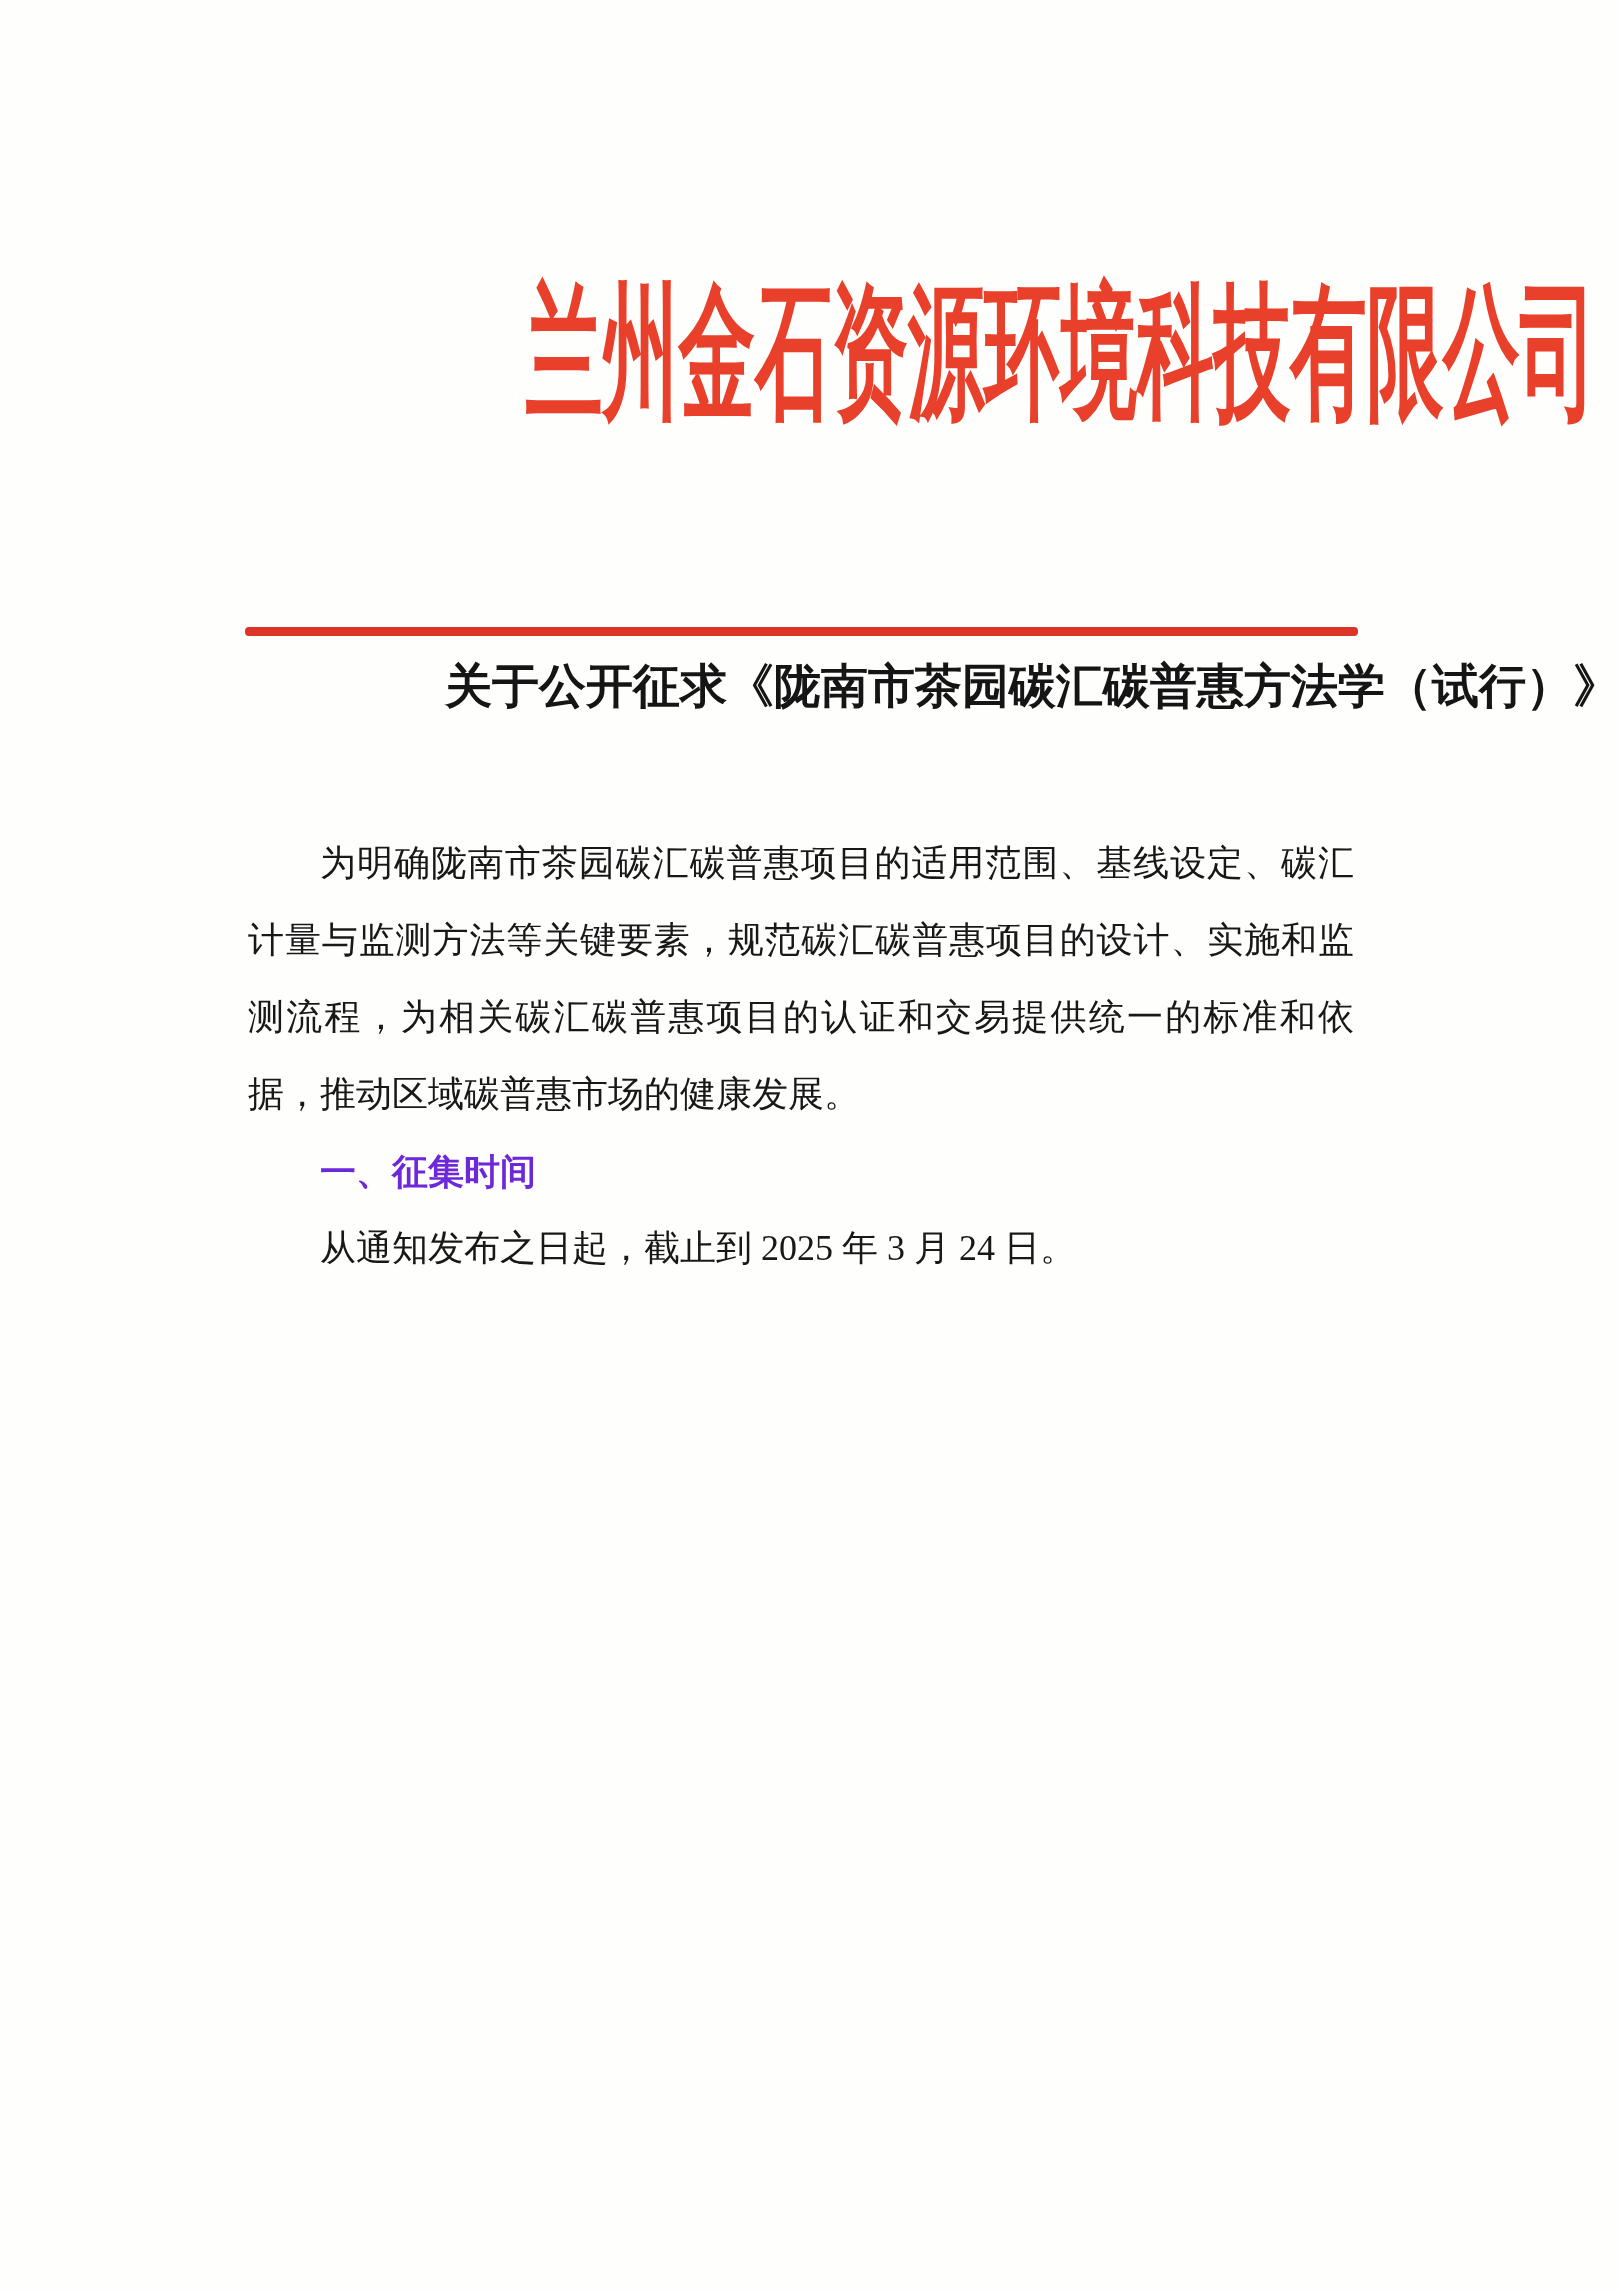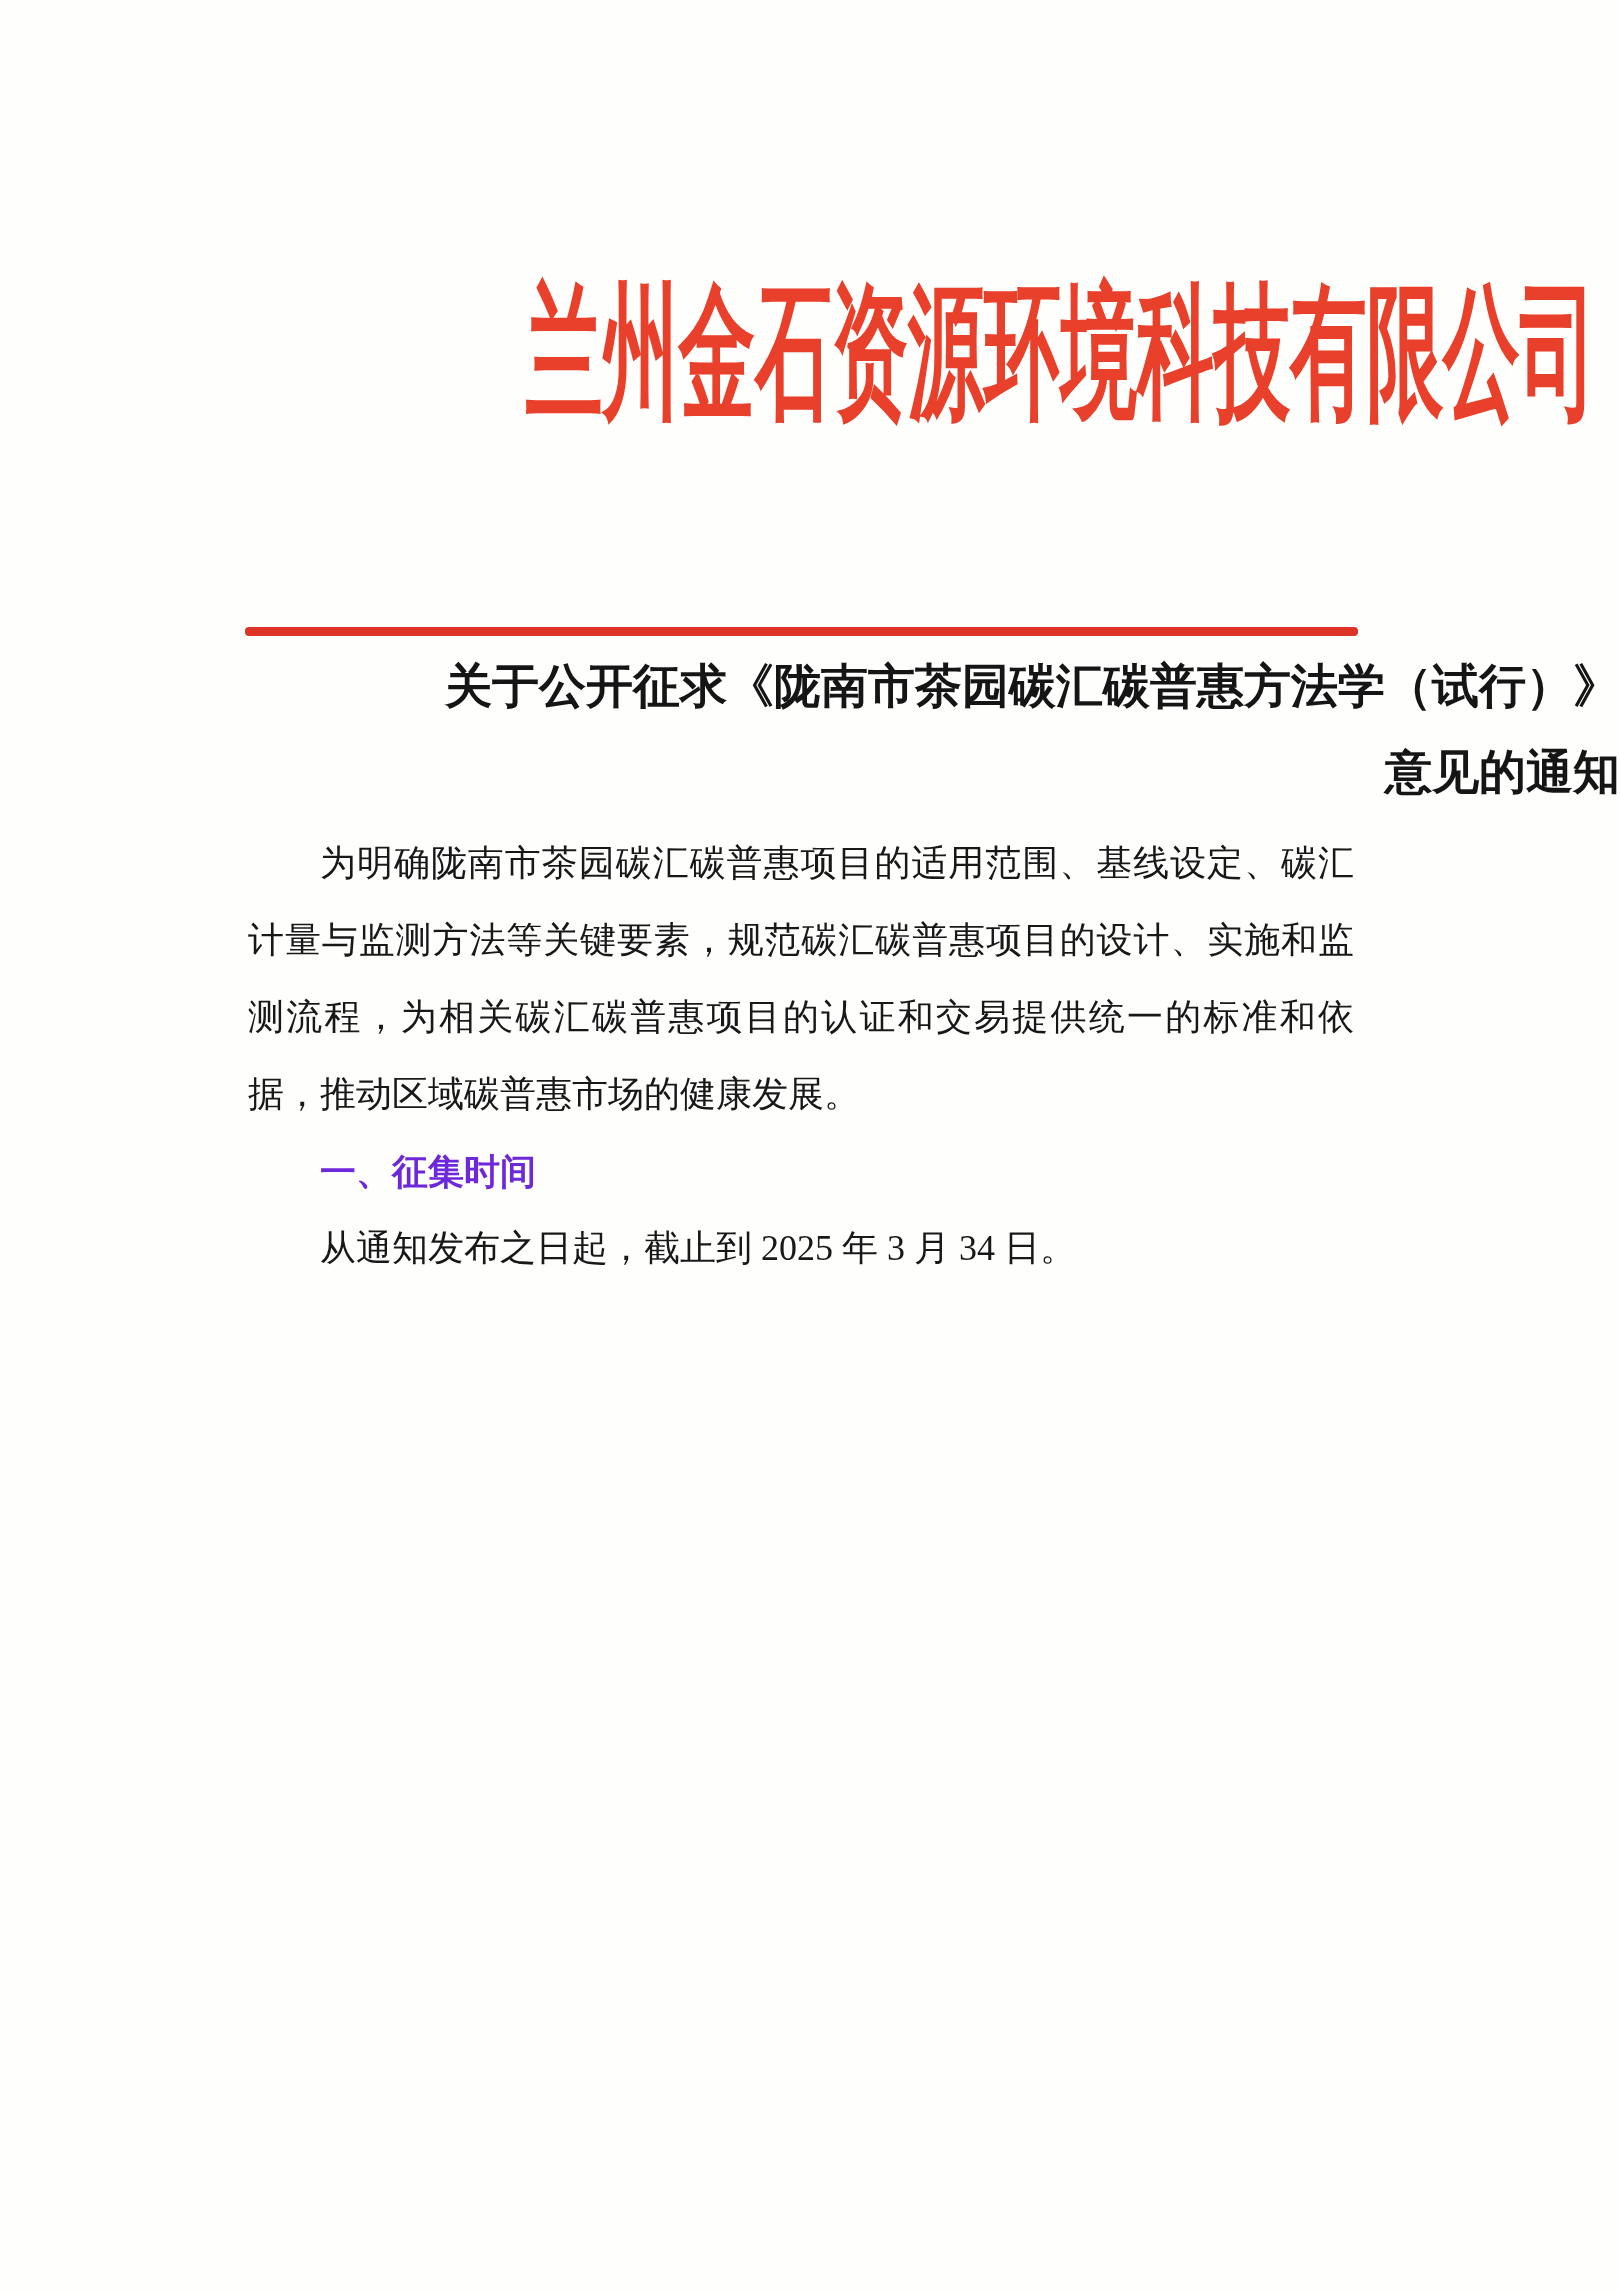--- a/index.html
+++ b/index.html
@@ -88,23 +88,22 @@
 <div class="page">
 
   <div class="letterhead">
     <span class="company" style="color: rgb(232, 64, 42);">兰州金石资源环境科技有限公司</span>
   </div>
 
   <div class="red-rule" style="background-color: rgb(221, 52, 40);"></div>
 
   <div class="notice-title">
     <div class="t-line">关于公开征求《陇南市茶园碳汇碳普惠方法学（试行）》</div>
-    <div class="t-line">意见的通知</div>
   </div>
 
   <div class="doc-body">
     <p>为明确陇南市茶园碳汇碳普惠项目的适用范围、基线设定、碳汇计量与监测方法等关键要素，规范碳汇碳普惠项目的设计、实施和监测流程，为相关碳汇碳普惠项目的认证和交易提供统一的标准和依据，推动区域碳普惠市场的健康发展。</p>
     <p class="heading">一、征集时间</p>
-    <p>从通知发布之日起，截止到 2025 年 3 月 34 日。</p>
+    <p>从通知发布之日起，截止到 2025 年 3 月 24 日。</p>
   </div>
 
 </div>
 
 
 </body></html>

